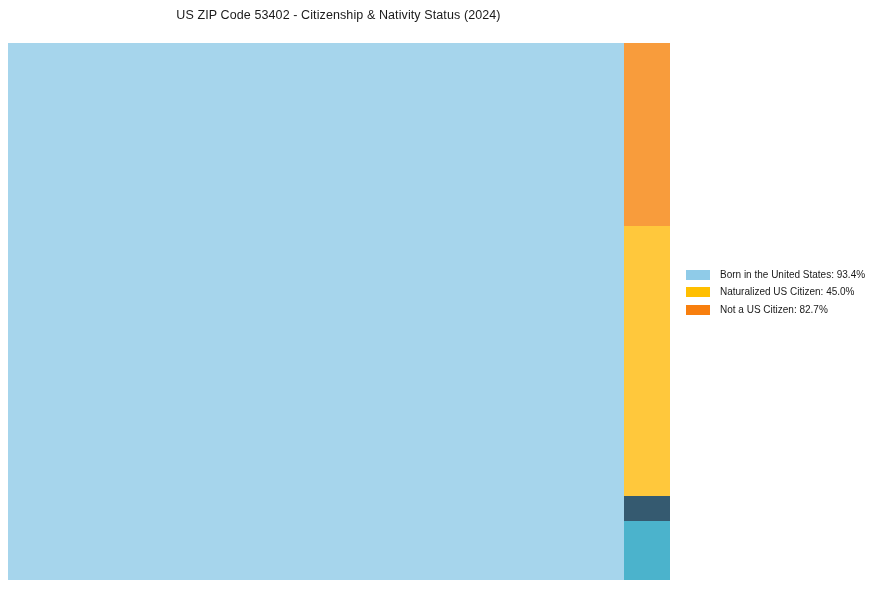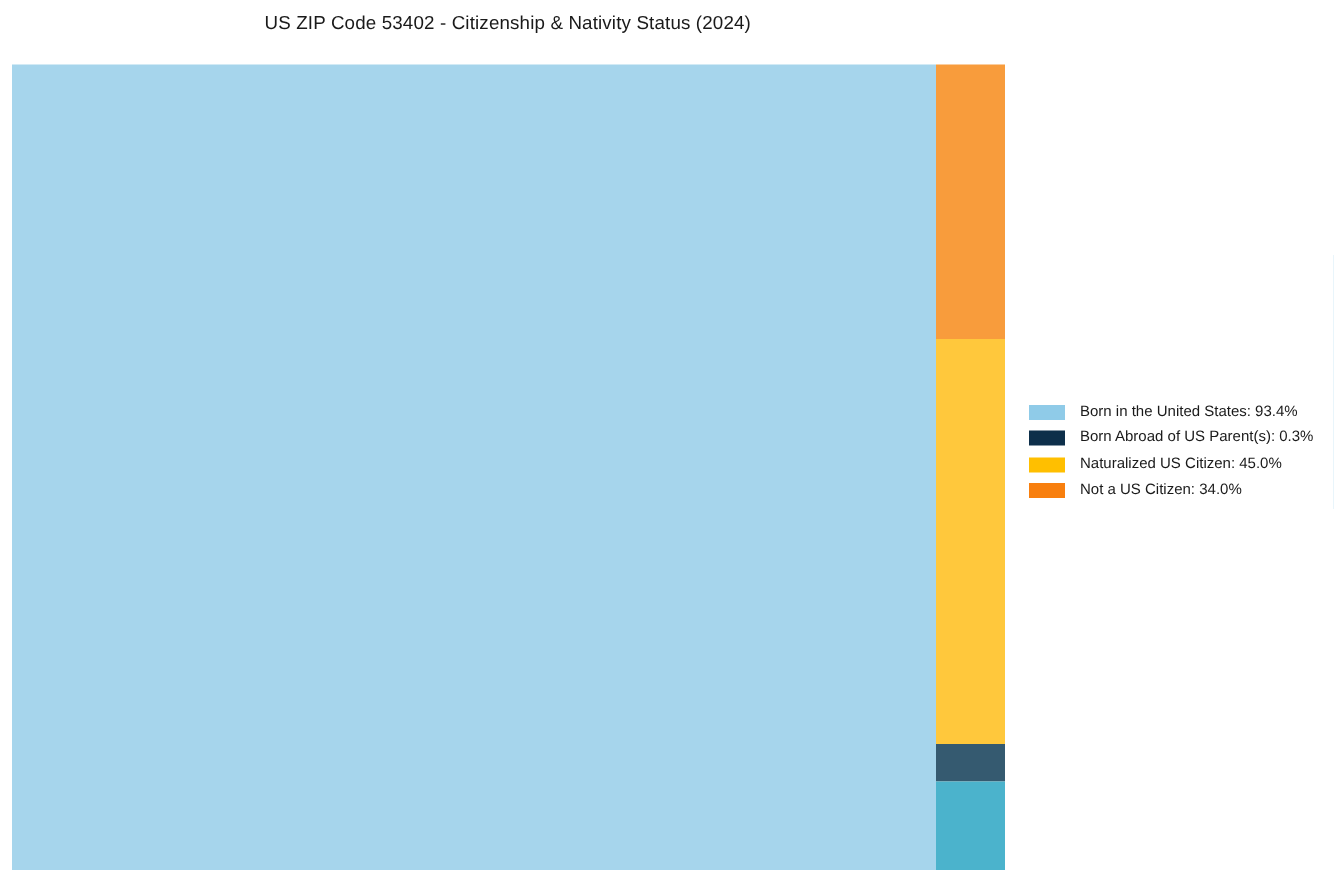--- a/index.html
+++ b/index.html
@@ -122,30 +122,26 @@
   </div>
 
   <div id="chart-legend">
 
     <div class="legend-row">
       <span class="legend-swatch" id="sw0" style="background: rgb(143, 203, 232);"></span>
       <span class="legend-label">Born in the United States: 93.4%</span>
     </div>
 
 
-    <div class="legend-row">
-      <span class="legend-swatch" id="sw2" style="background: rgb(13, 47, 74);"></span>
-      <span class="legend-label">Born Abroad of US Parent(s): 0.3%</span>
-    </div>
 
     <div class="legend-row">
       <span class="legend-swatch" id="sw3" style="background: rgb(255, 191, 0);"></span>
       <span class="legend-label">Naturalized US Citizen: 45.0%</span>
     </div>
 
     <div class="legend-row">
       <span class="legend-swatch" id="sw4" style="background: rgb(248, 127, 14);"></span>
-      <span class="legend-label">Not a US Citizen: 34.0%</span>
+      <span class="legend-label">Not a US Citizen: 82.7%</span>
     </div>
 
   </div>
 
 </div>
 
 </body></html>

